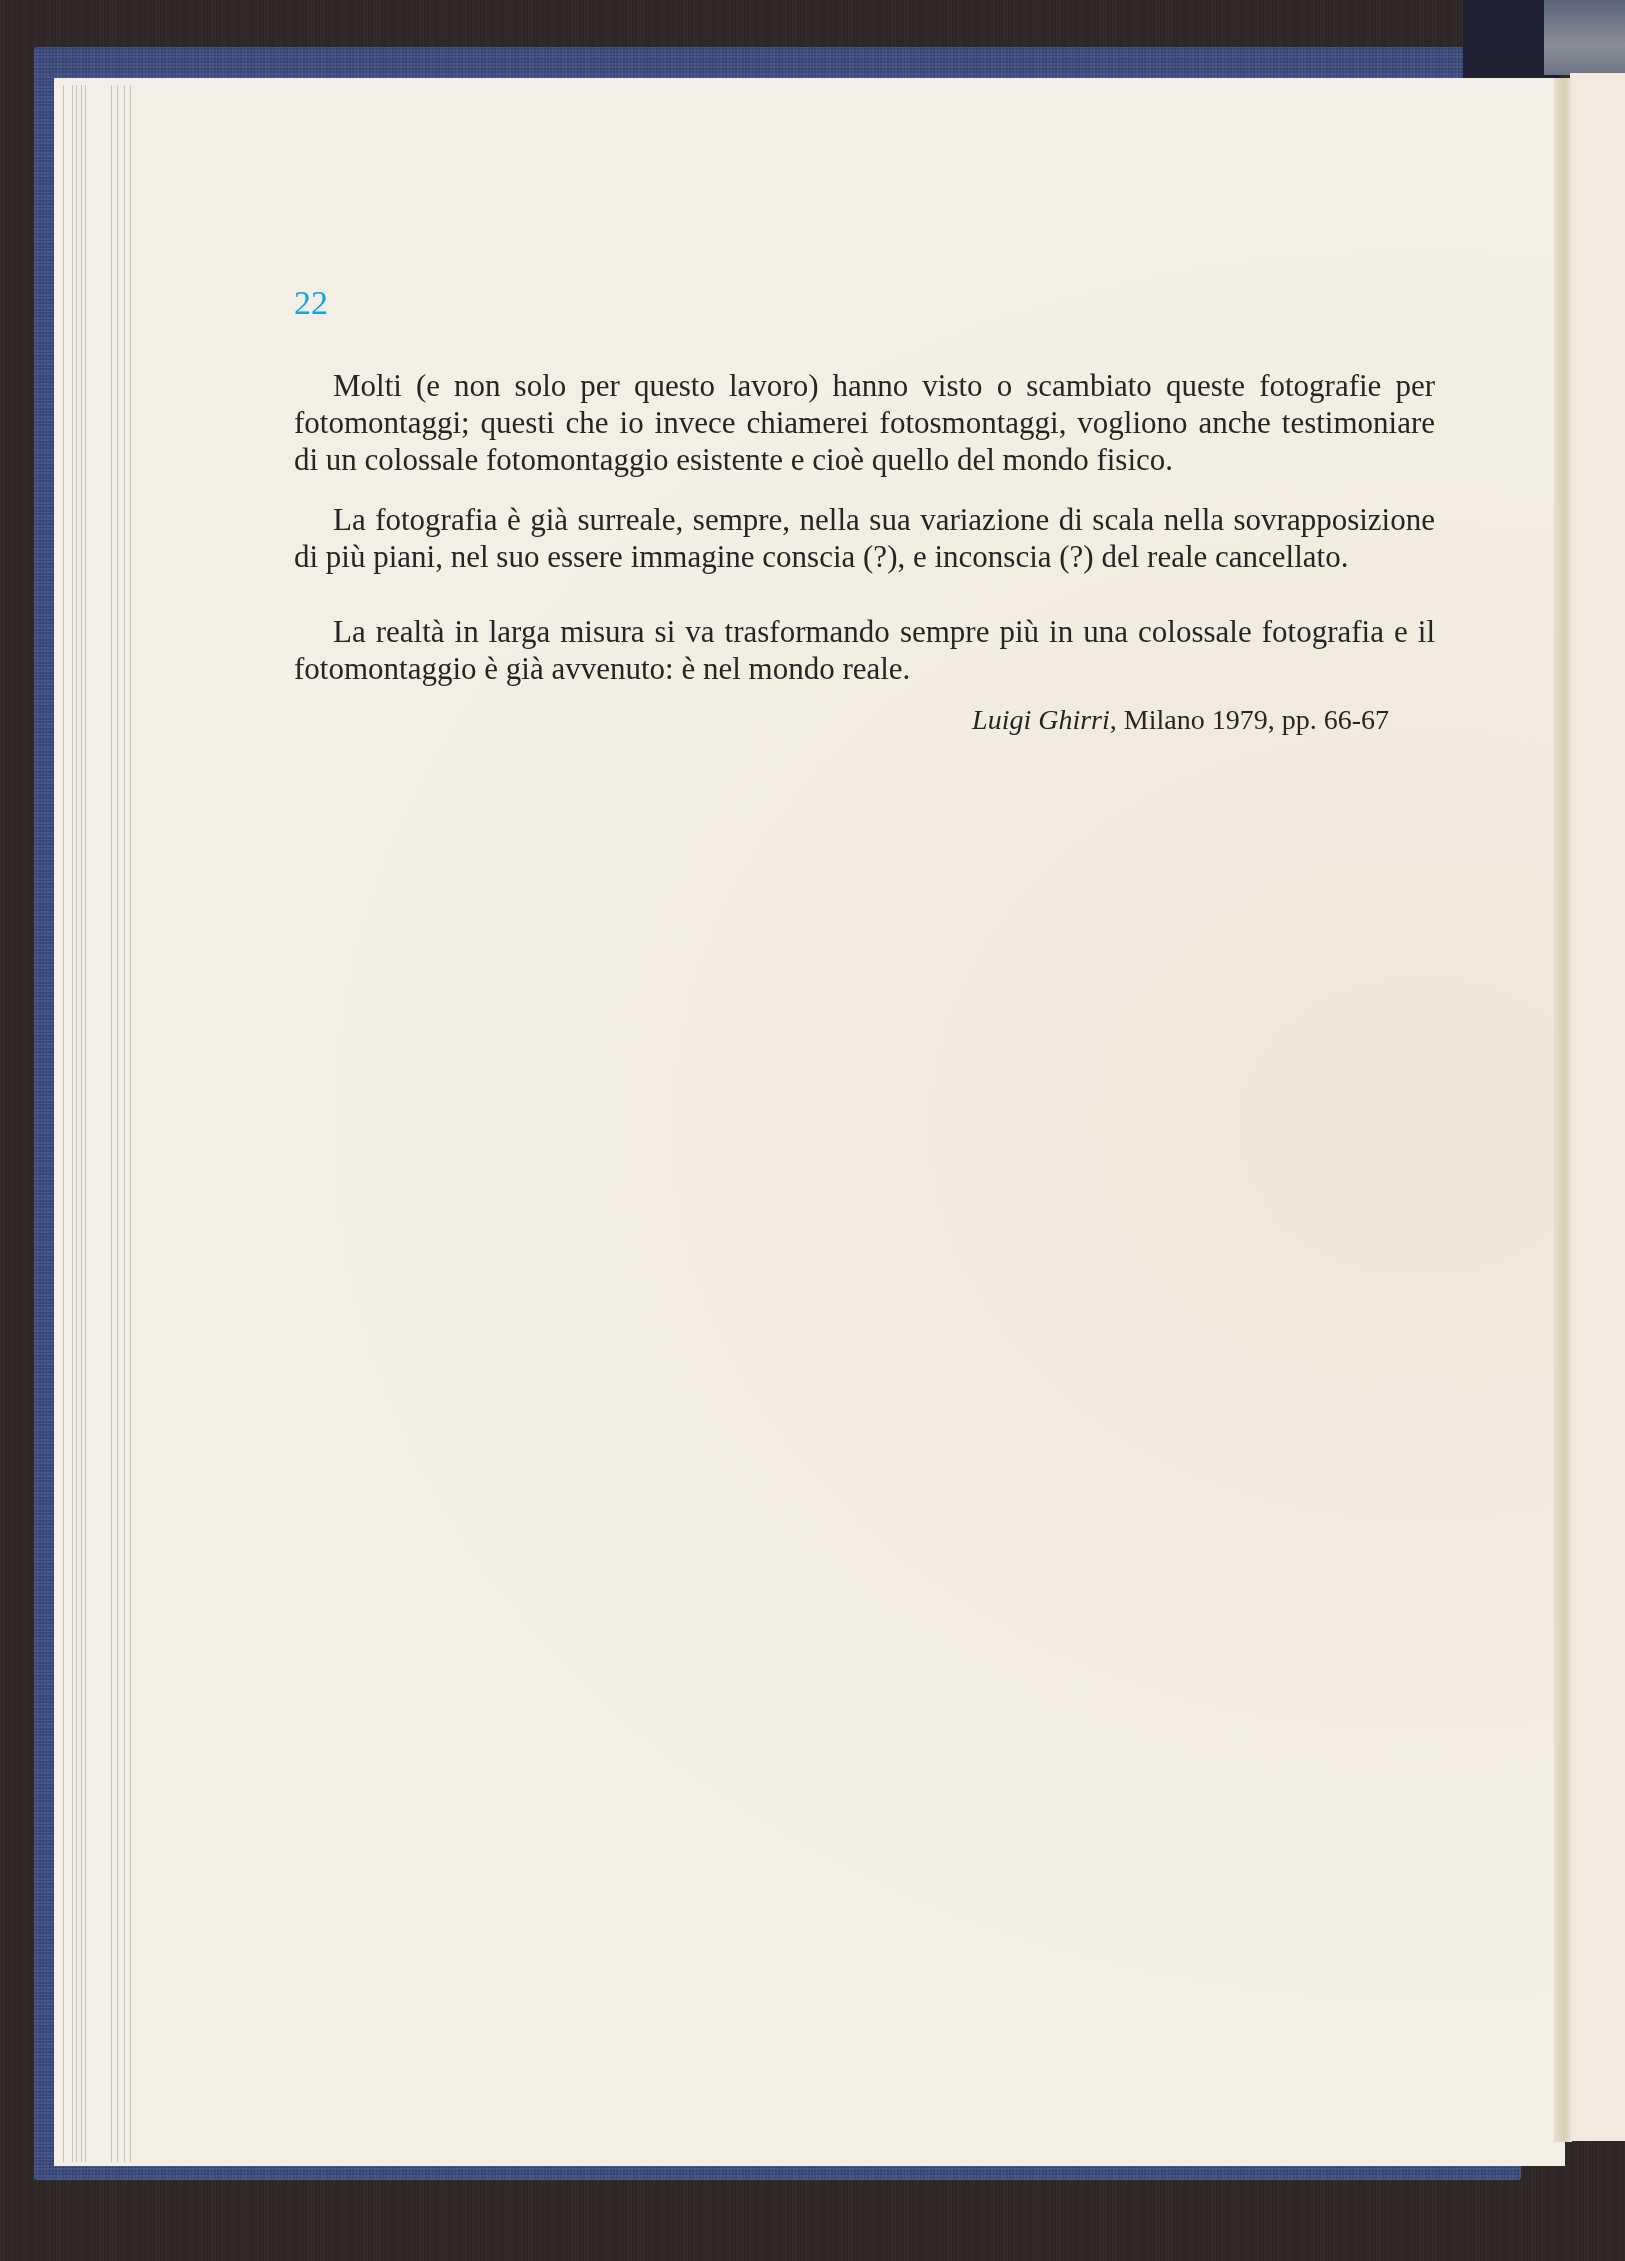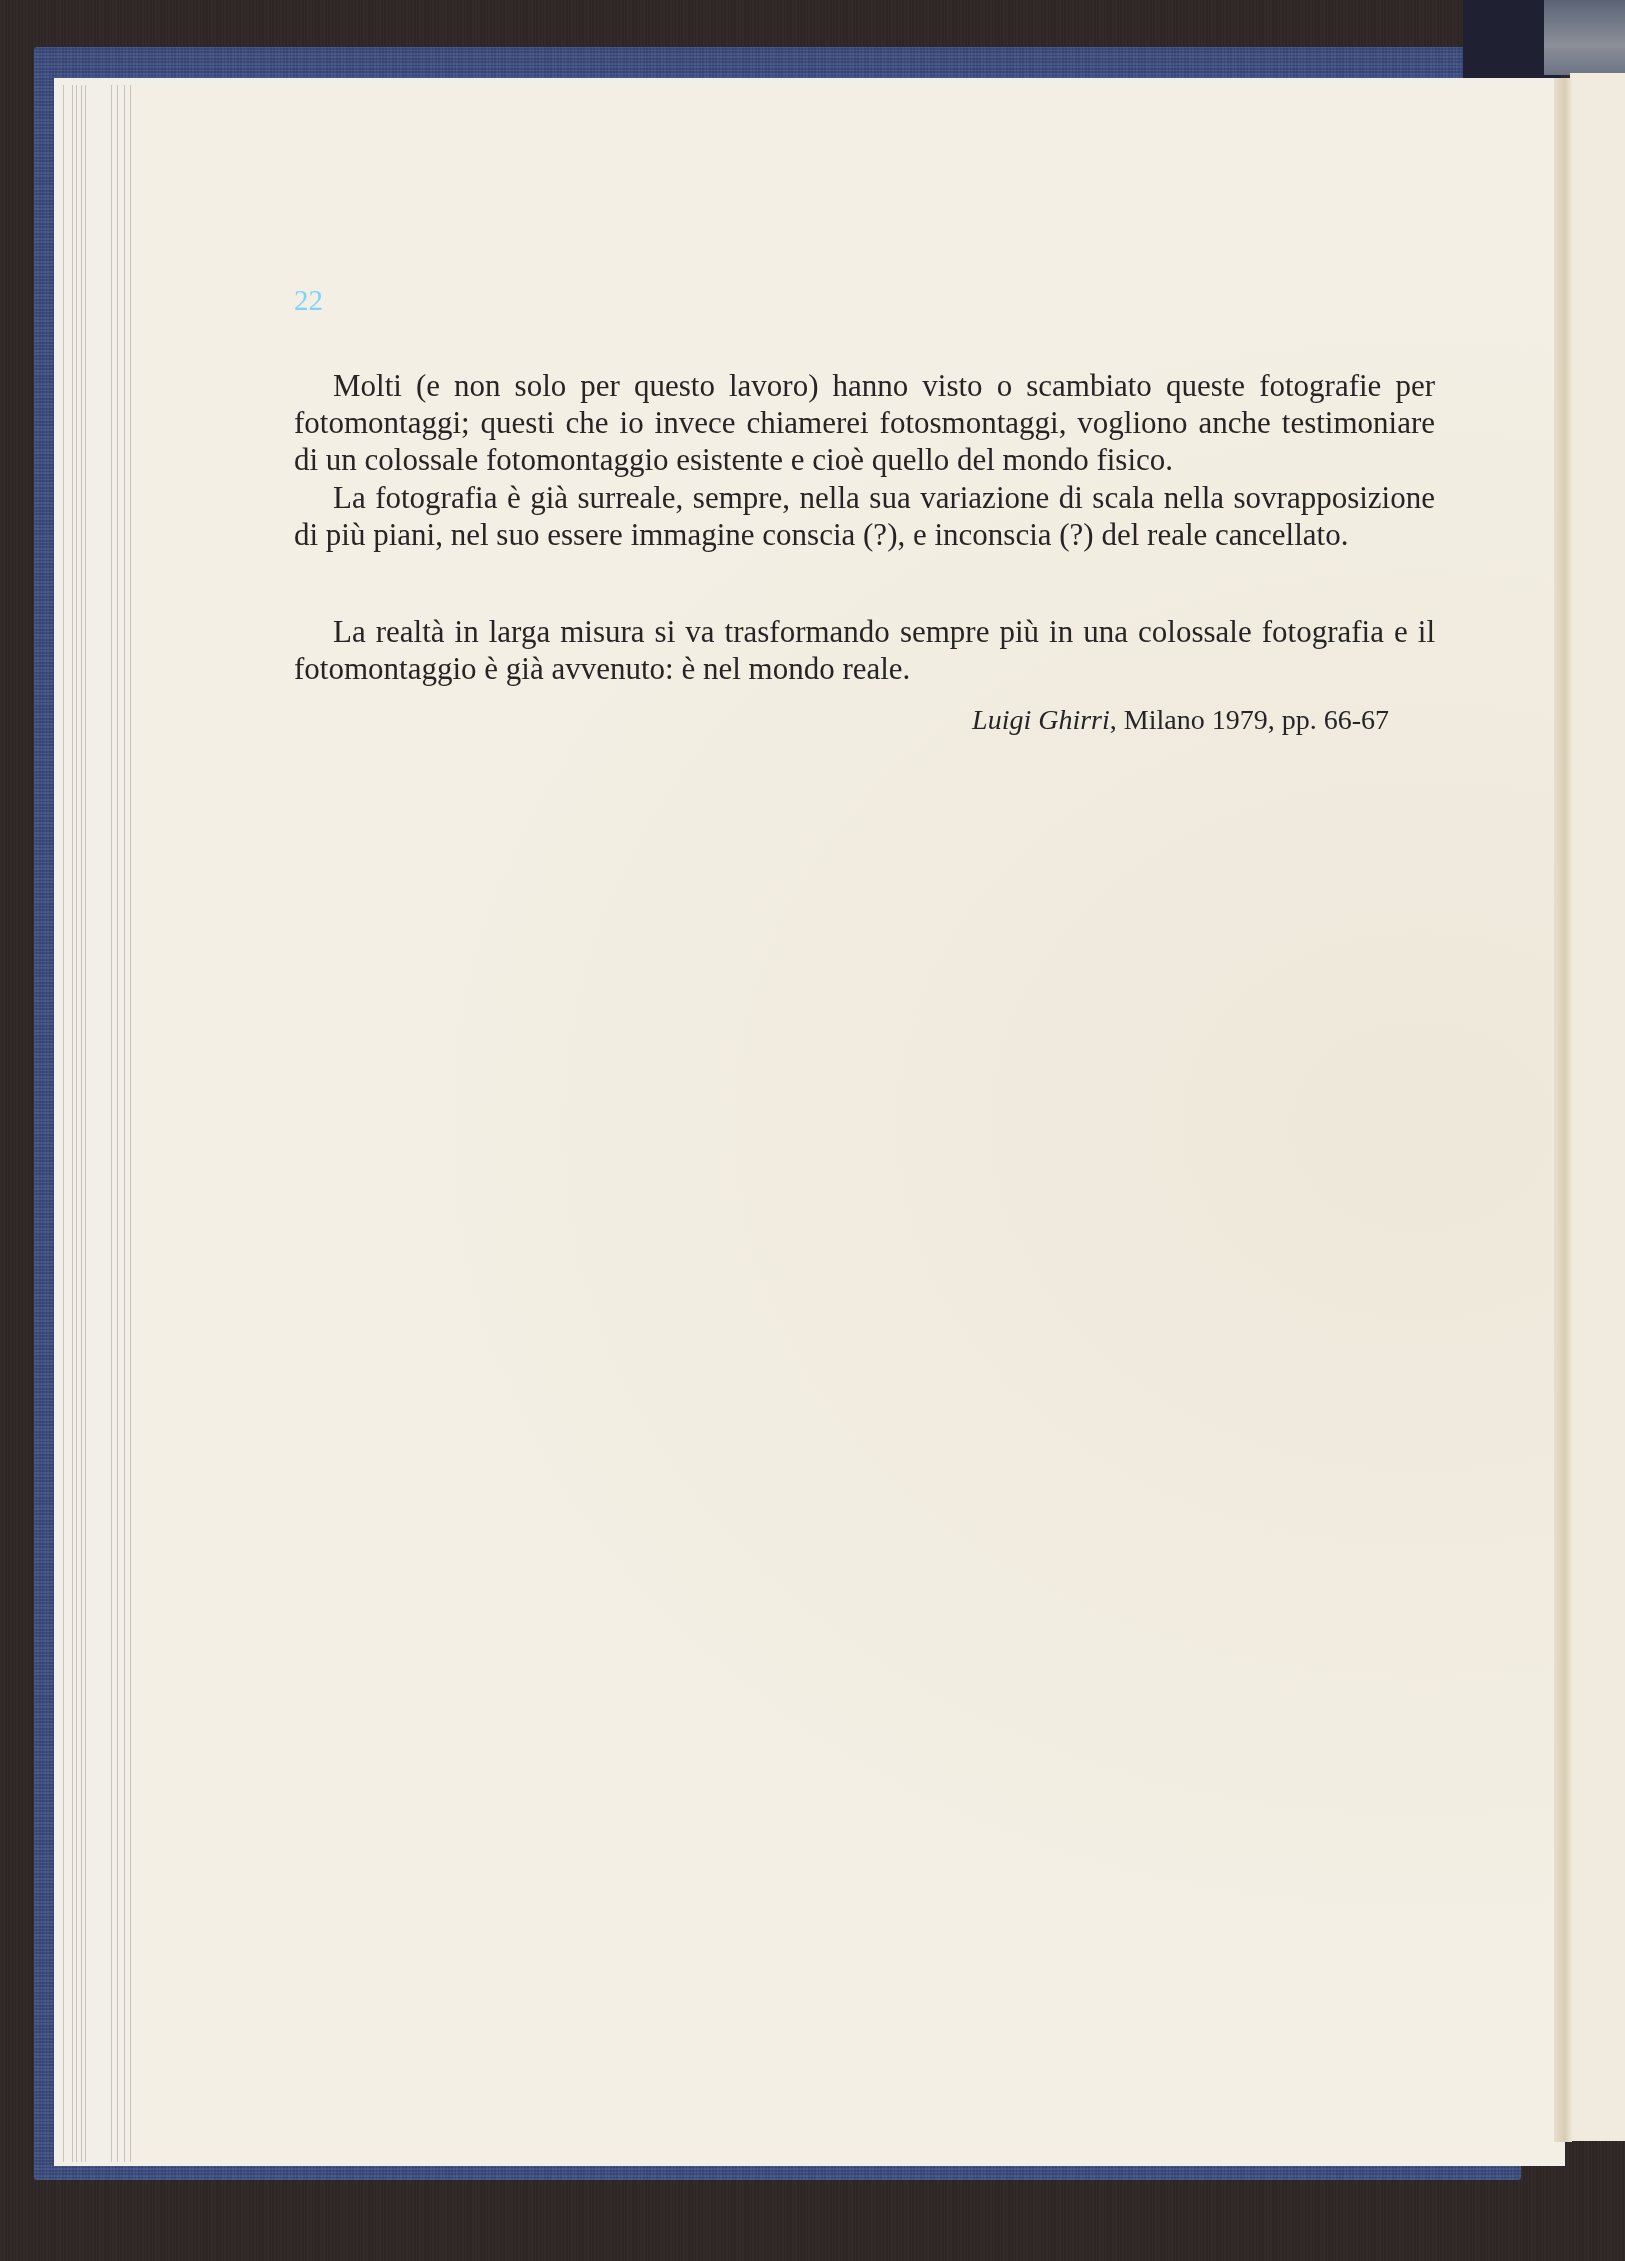--- a/index.html
+++ b/index.html
@@ -38,21 +38,21 @@
   .right-top {
     position:absolute; left:1544px; top:0; width:81px; height:75px;
     background:linear-gradient(180deg,#5b6476,#8b8f98 60%,#6e7385);
   }
   .right-top-dark {
     position:absolute; left:1463px; top:0; width:98px; height:81px;
     background:#1f2132;
   }
   .page-number {
     position:absolute; left:294px; top:284px;
-    font-family:"Liberation Serif", serif; font-size:29px; color:#7dd3fc;
+    font-family:"Liberation Serif", serif; font-size:34px; color:#0ea5e9;
   }
   .para {
     position:absolute; left:294px; width:1141px;
     font-family:Liberation Serif, serif;
     font-size:31px; line-height:37px; color:#262424;
     text-align:justify; text-indent:39px; margin:0;
   }
   .attribution {
     position:absolute; right:236px; top:704px;
     font-family:"Liberation Serif", serif; font-size:28px; color:#262424;
@@ -77,19 +77,19 @@
 <div class="stack-line" style="left:124px"></div>
 <div class="stack-line" style="left:130px"></div>
 
 <div class="page"></div>
 <div class="right-page"></div>
 <div class="gutter"></div>
 
 <div class="page-number">22</div>
 
 <p class="para" style="top:367px">Molti (e non solo per questo lavoro) hanno visto o scambiato queste fotografie per fotomontaggi; questi che io invece chiamerei fotosmontaggi, vogliono anche testimoniare di un colossale fotomontaggio esistente e cioè quello del mondo fisico.</p>
-<p class="para" style="top:479px">La fotografia è già surreale, sempre, nella sua variazione di scala nella sovrapposizione di più piani, nel suo essere immagine conscia (?), e inconscia (?) del reale cancellato.</p>
+<p class="para" style="top:501px">La fotografia è già surreale, sempre, nella sua variazione di scala nella sovrapposizione di più piani, nel suo essere immagine conscia (?), e inconscia (?) del reale cancellato.</p>
 <p class="para" style="top:613px">La realtà in larga misura si va trasformando sempre più in una colossale fotografia e il fotomontaggio è già avvenuto: è nel mondo reale.</p>
 
 <div class="attribution">
   <em>Luigi Ghirri</em><span>, Milano 1979, pp. 66-67</span>
 </div>
 
 
 </body></html>

